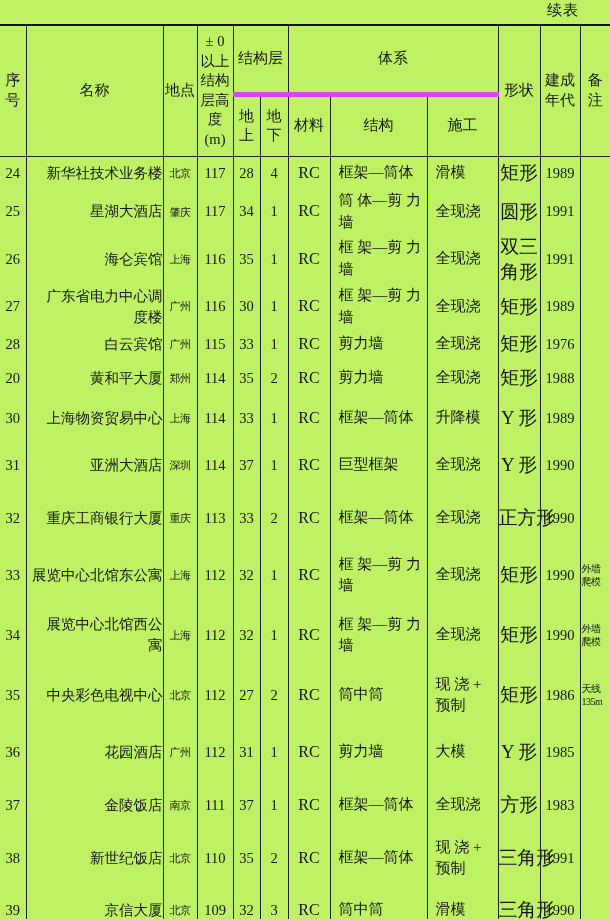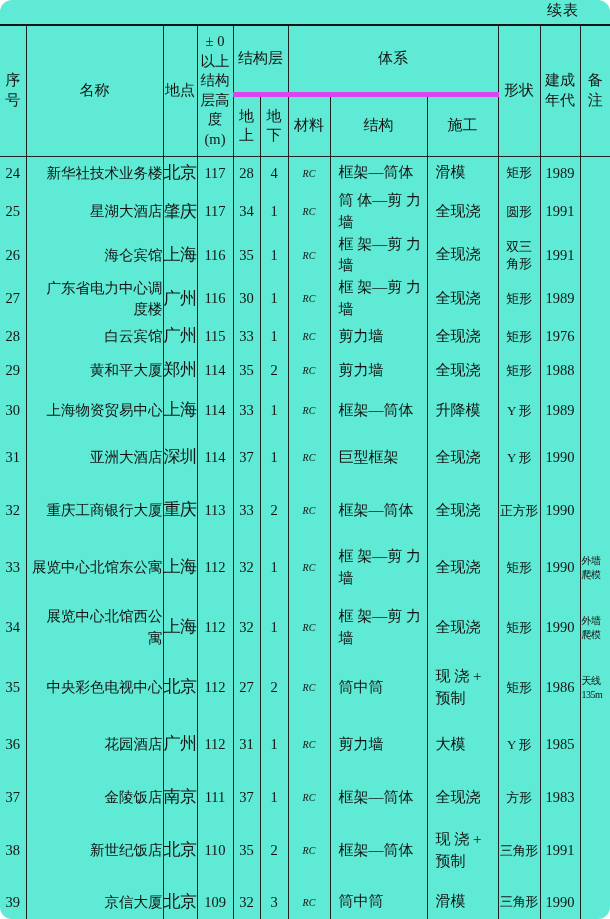--- a/index.html
+++ b/index.html
@@ -2,21 +2,21 @@
 <html><head>
 <meta charset="utf-8">
 <style>
   html,body{margin:0;padding:0;}
   body{
     width:610px;height:919px;
     background:#ffffff;
     font-family:"Liberation Serif","DejaVu Serif",serif;
     color:#141414;
   }
-  .page{position:relative;width:610px;height:919px;background:#5eead4;overflow:hidden;border-radius:12px;}
+  .page{position:relative;width:610px;height:919px;background:#bef264;overflow:hidden;}
   .continued{
     position:absolute;top:1px;right:31px;
     font-size:15px;letter-spacing:1px;color:#101010;
   }
   table.bld{
     position:absolute;left:0;top:24px;width:610px;
     table-layout:fixed;border-collapse:collapse;
     border-top:2px solid #141414;
     border-bottom:3px solid #141414;
     font-size:15px;color:#141414;
@@ -32,26 +32,26 @@
   }
   .nbl{border-left:none;}           
   thead th{font-size:15px;}
   thead tr.h2 th{border-bottom:1px solid #222;}
   thead th.rs{border-bottom:1px solid #222;}  
   thead th.grp{border-bottom:5px solid #d946ef;} 
   thead th.hheight{font-size:14.5px;line-height:1.35;}
   
   td.c0{font-size:14.5px;}
   td.c1{text-align:right;padding-left:4px;font-size:14.5px;line-height:1.45;}
-  td.c2{font-size:17px;letter-spacing:-0.5px;}
+  td.c2{font-size:11px;letter-spacing:-0.5px;}
   td.c3,td.c4,td.c5,td.c10{font-size:14.5px;font-family:"Liberation Serif","DejaVu Serif",serif;}
-  td.c6{font-size:10px;font-style:italic;}
+  td.c6{font-size:16px;}
   td.c7{text-align:left;padding-left:8px;line-height:1.45;}
   td.c8{text-align:left;padding-left:8px;line-height:1.45;}
-  td.c9{font-size:13px;white-space:pre;letter-spacing:-0.3px;line-height:1.35;}
+  td.c9{font-size:19px;white-space:pre;letter-spacing:-0.3px;line-height:1.35;}
   td.c11{font-size:10px;text-align:left;padding-left:1px;white-space:pre;letter-spacing:-0.5px;line-height:1.35;}
 </style>
 </head>
 <body>
 
 <div class="page">
 
   <div class="continued">续表</div>
 
   <table class="bld">
@@ -165,21 +165,21 @@
           <td class="c4">33</td>
           <td class="c5">1</td>
           <td class="c6">RC</td>
           <td class="c7">剪力墙</td>
           <td class="c8">全现浇</td>
           <td class="c9">矩形</td>
           <td class="c10">1976</td>
           <td class="c11"></td>
         </tr>
         <tr style="height: 36px;">
-          <td class="c0 nbl">29</td>
+          <td class="c0 nbl">20</td>
           <td class="c1">黄和平大厦</td>
           <td class="c2">郑州</td>
           <td class="c3">114</td>
           <td class="c4">35</td>
           <td class="c5">2</td>
           <td class="c6">RC</td>
           <td class="c7">剪力墙</td>
           <td class="c8">全现浇</td>
           <td class="c9">矩形</td>
           <td class="c10">1988</td>

